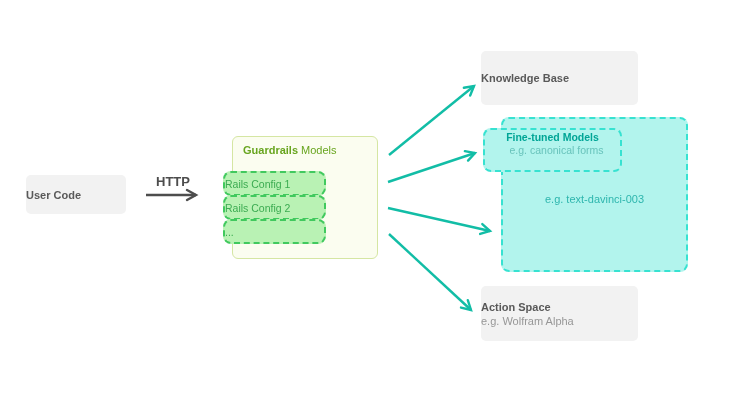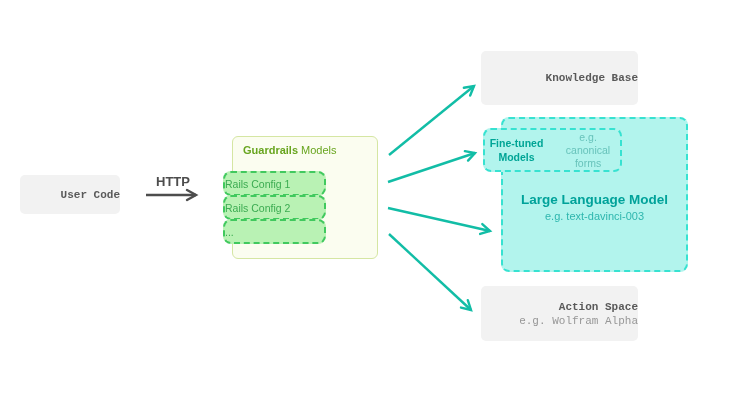--- a/index.html
+++ b/index.html
@@ -20,24 +20,23 @@
   .box {
     position: absolute;
     box-sizing: border-box;
   }
   
   .gray-box {
     background: #f2f2f2;
     border-radius: 5px;
     display: flex;
     flex-direction: column;
-    align-items: flex-end;
+    align-items: flex-start;
     justify-content: center;
     text-align: center;
-    font-family: Liberation Mono, monospace;
   }
   .gray-title {
     color: #595959;
     font-weight: bold;
     font-size: 11px;
     line-height: 14px;
   }
   .gray-sub {
     color: #979797;
     font-size: 11px;
@@ -96,40 +95,40 @@
     line-height: 17px;
   }
   .llm-sub {
     color: #2eb6ae;
     font-size: 11px;
     line-height: 17px;
   }
   .ft-box {
     left: 483px; top: 128px; width: 139px; height: 44px;
     display: flex;
-    flex-direction: row;
+    flex-direction: column;
     align-items: center;
-    justify-content: space-between;
+    justify-content: flex-start;
     text-align: center;
   }
   .ft-title {
     color: #00a596;
     font-weight: bold;
     font-size: 10.5px;
     line-height: 14px;
   }
   .ft-sub {
     color: #68c3bb;
     font-size: 10.5px;
     line-height: 13px;
     margin-left: 8px;
   }
   .kb-box { left: 481px; top: 51px; width: 157px; height: 54px; }
   .as-box { left: 481px; top: 286px; width: 157px; height: 55px; }
-  .uc-box { left: 20px; top: 175px; width: 100px; height: 39px; }
+  .uc-box { left: 26px; top: 175px; width: 100px; height: 39px; }
   
   .http-label {
     position: absolute;
     left: 146px; top: 174px; width: 54px;
     text-align: center;
     font-size: 13px;
     font-weight: bold;
     color: #4d4d4d;
   }
   .arrows {
@@ -160,21 +159,20 @@
   <div class="rail rail-3">
     <span>...</span>
   </div>
 
   <div class="box gray-box kb-box">
     <div class="gray-title">Knowledge Base</div>
   </div>
 
   <div class="box teal-box llm-box">
     <div class="llm-text">
-      <div class="llm-title">Large Language Model</div>
       <div class="llm-sub">e.g. text-davinci-003</div>
     </div>
   </div>
 
   <div class="box teal-box ft-box">
     <div class="ft-title">Fine-tuned Models</div>
     <div class="ft-sub">e.g. canonical forms</div>
   </div>
 
   <div class="box gray-box as-box">

